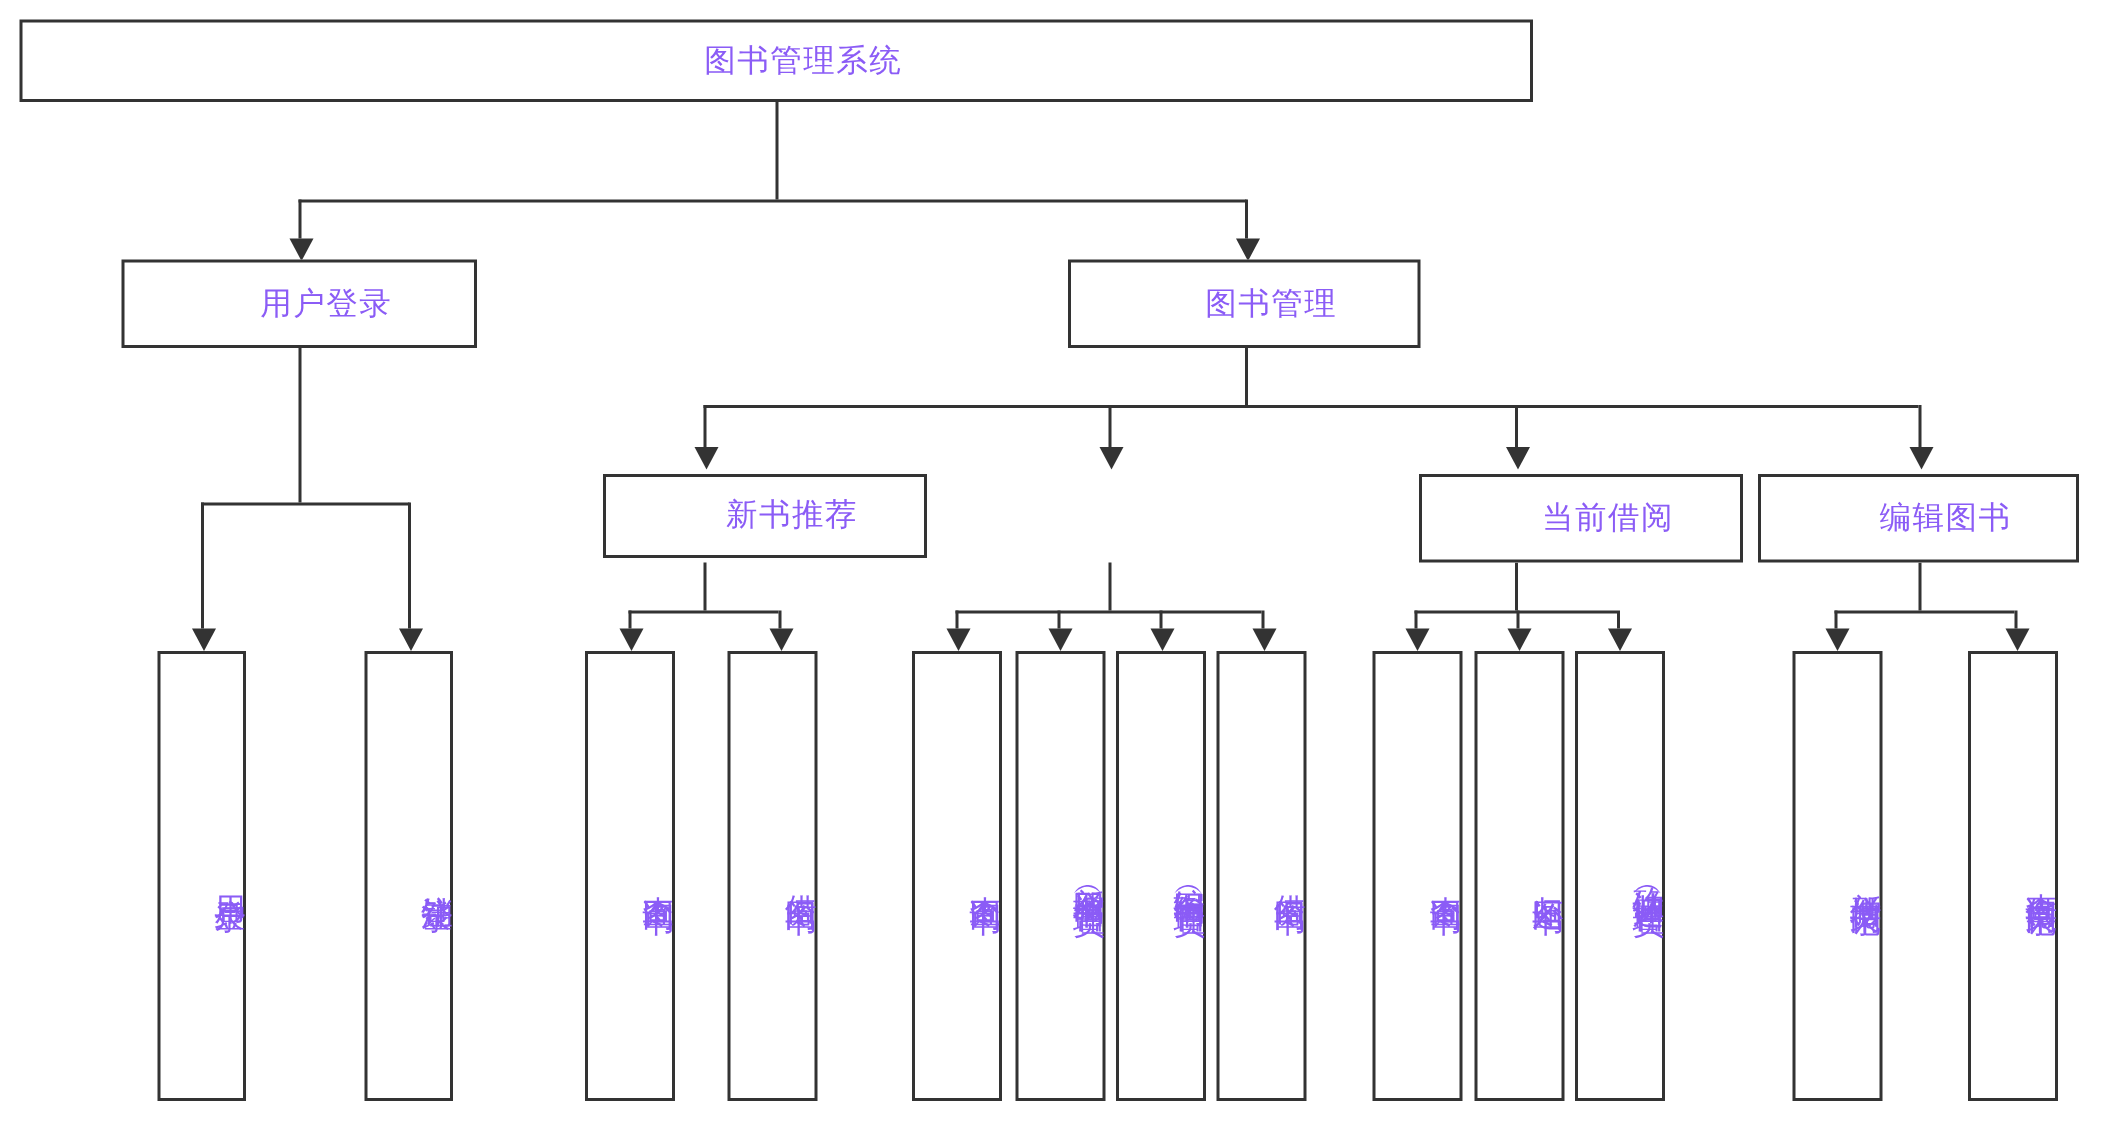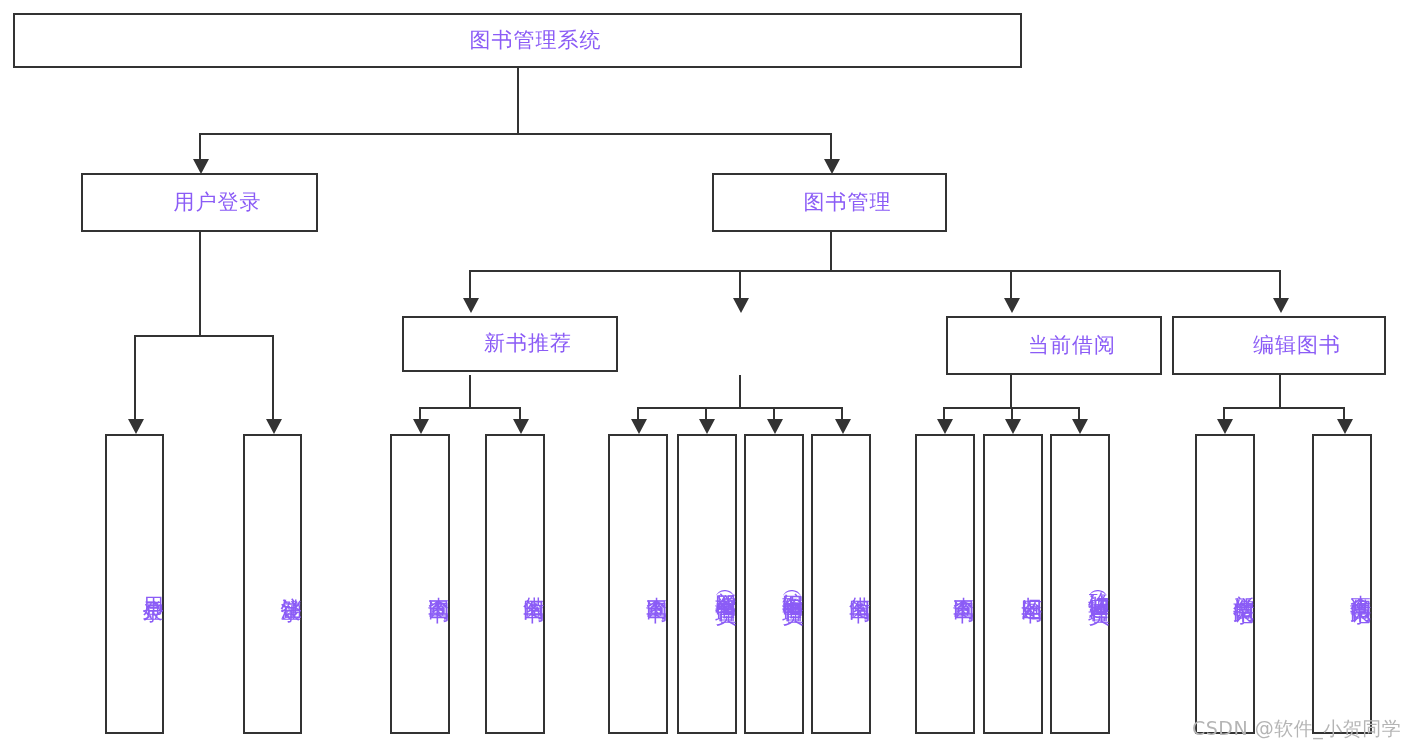--- a/index.html
+++ b/index.html
@@ -178,14 +178,13 @@
     </div>
     <div class="node " style="left: 1050px; top: 434px; width: 60px; height: 300px;">
       <span class="node-v">确认归还（管理员）</span>
     </div>
     <div class="node " style="left: 1195px; top: 434px; width: 60px; height: 300px;">
       <span class="node-v">新增借阅记录</span>
     </div>
     <div class="node " style="left: 1312px; top: 434px; width: 60px; height: 300px;">
       <span class="node-v">查询借阅记录</span>
     </div>
-    <div class="watermark" style="left: 1192px; top: 716px;">CSDN @软件_小贺同学</div>
   </div>
 
 </body></html>

